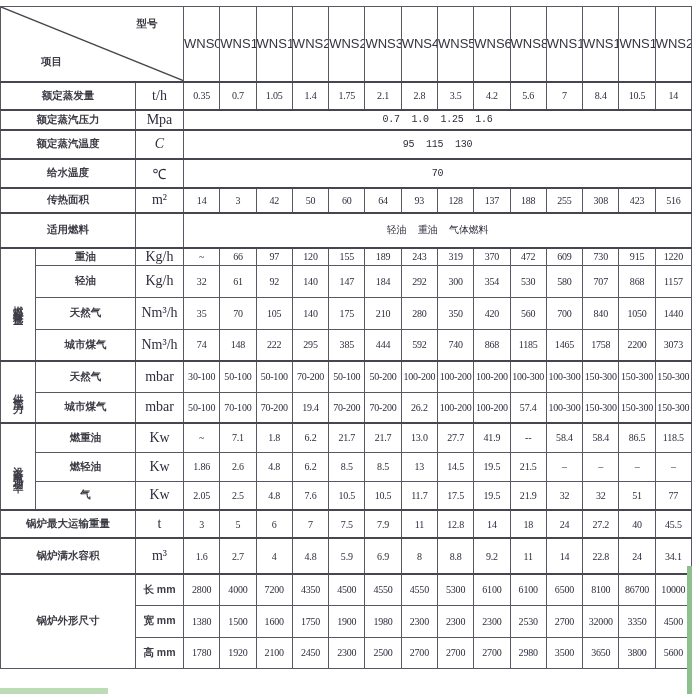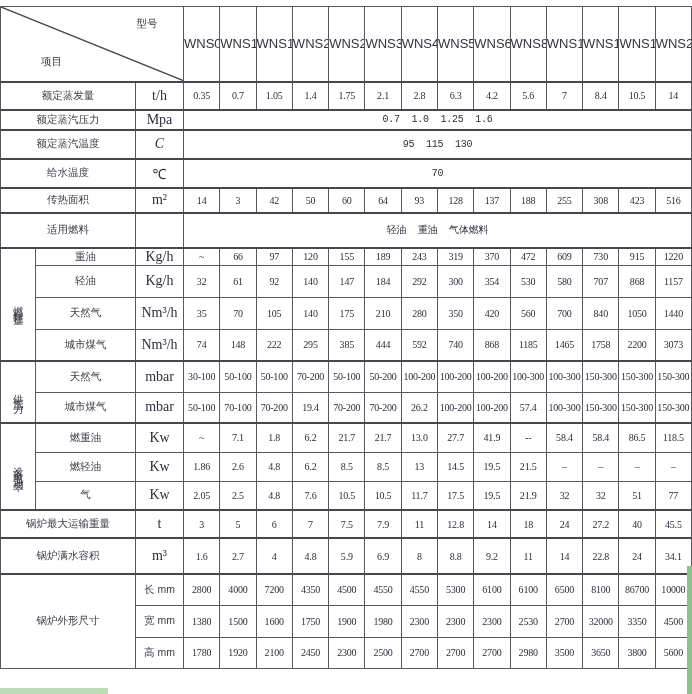--- a/index.html
+++ b/index.html
@@ -4,21 +4,21 @@
 <style>
   html,body{margin:0;padding:0;background:#ffffff;}
   body{width:692px;height:694px;position:relative;overflow:hidden;
        font-family:"Liberation Sans",sans-serif;}
   .wrap{padding-top:6px;}
   table{border-collapse:collapse;table-layout:fixed;width:692px;}
   td{border:1px solid #585862;padding:0;text-align:center;vertical-align:middle;
      overflow:hidden;background:#ffffff;}
   tr.sec td{border-top:2px solid #46464e;}
   table{border:1px solid #46464e;}
-  .zh{font-family:"Liberation Sans",sans-serif;font-weight:normal;
+  .zh{font-family:"Liberation Sans",sans-serif;font-weight:bold;
       font-size:10.5px;color:#3c3c46;}
   .num{font-family:"Liberation Serif",serif;font-size:10px;color:#2d2d3c;
        letter-spacing:-0.2px;}
   .model{font-family:"Liberation Sans",sans-serif;font-weight:400;
          font-size:13px;color:#33333f;}
   .unit{font-family:"Liberation Serif",serif;font-size:14px;color:#2d2d3c;}
   .unit-italic{font-style:italic;}
   .vlabel{writing-mode:vertical-rl;text-orientation:upright;
           letter-spacing:3px;margin:0 auto;line-height:1.1;}
   .mergedval{white-space:pre;font-family:Liberation Mono, monospace;}
@@ -70,21 +70,21 @@
         <tr class="sec" style="height: 28px;">
           <td class="zh" colspan="2">额定蒸发量</td>
           <td class="unit">t/h</td>
           <td class="num">0.35</td>
           <td class="num">0.7</td>
           <td class="num">1.05</td>
           <td class="num">1.4</td>
           <td class="num">1.75</td>
           <td class="num">2.1</td>
           <td class="num">2.8</td>
-          <td class="num">6.3</td>
+          <td class="num">3.5</td>
           <td class="num">4.2</td>
           <td class="num">5.6</td>
           <td class="num">7</td>
           <td class="num">8.4</td>
           <td class="num">10.5</td>
           <td class="num">14</td>
         </tr>
         <tr class="sec" style="height: 20px;">
           <td class="zh" colspan="2">额定蒸汽压力</td>
           <td class="unit">Mpa</td>

